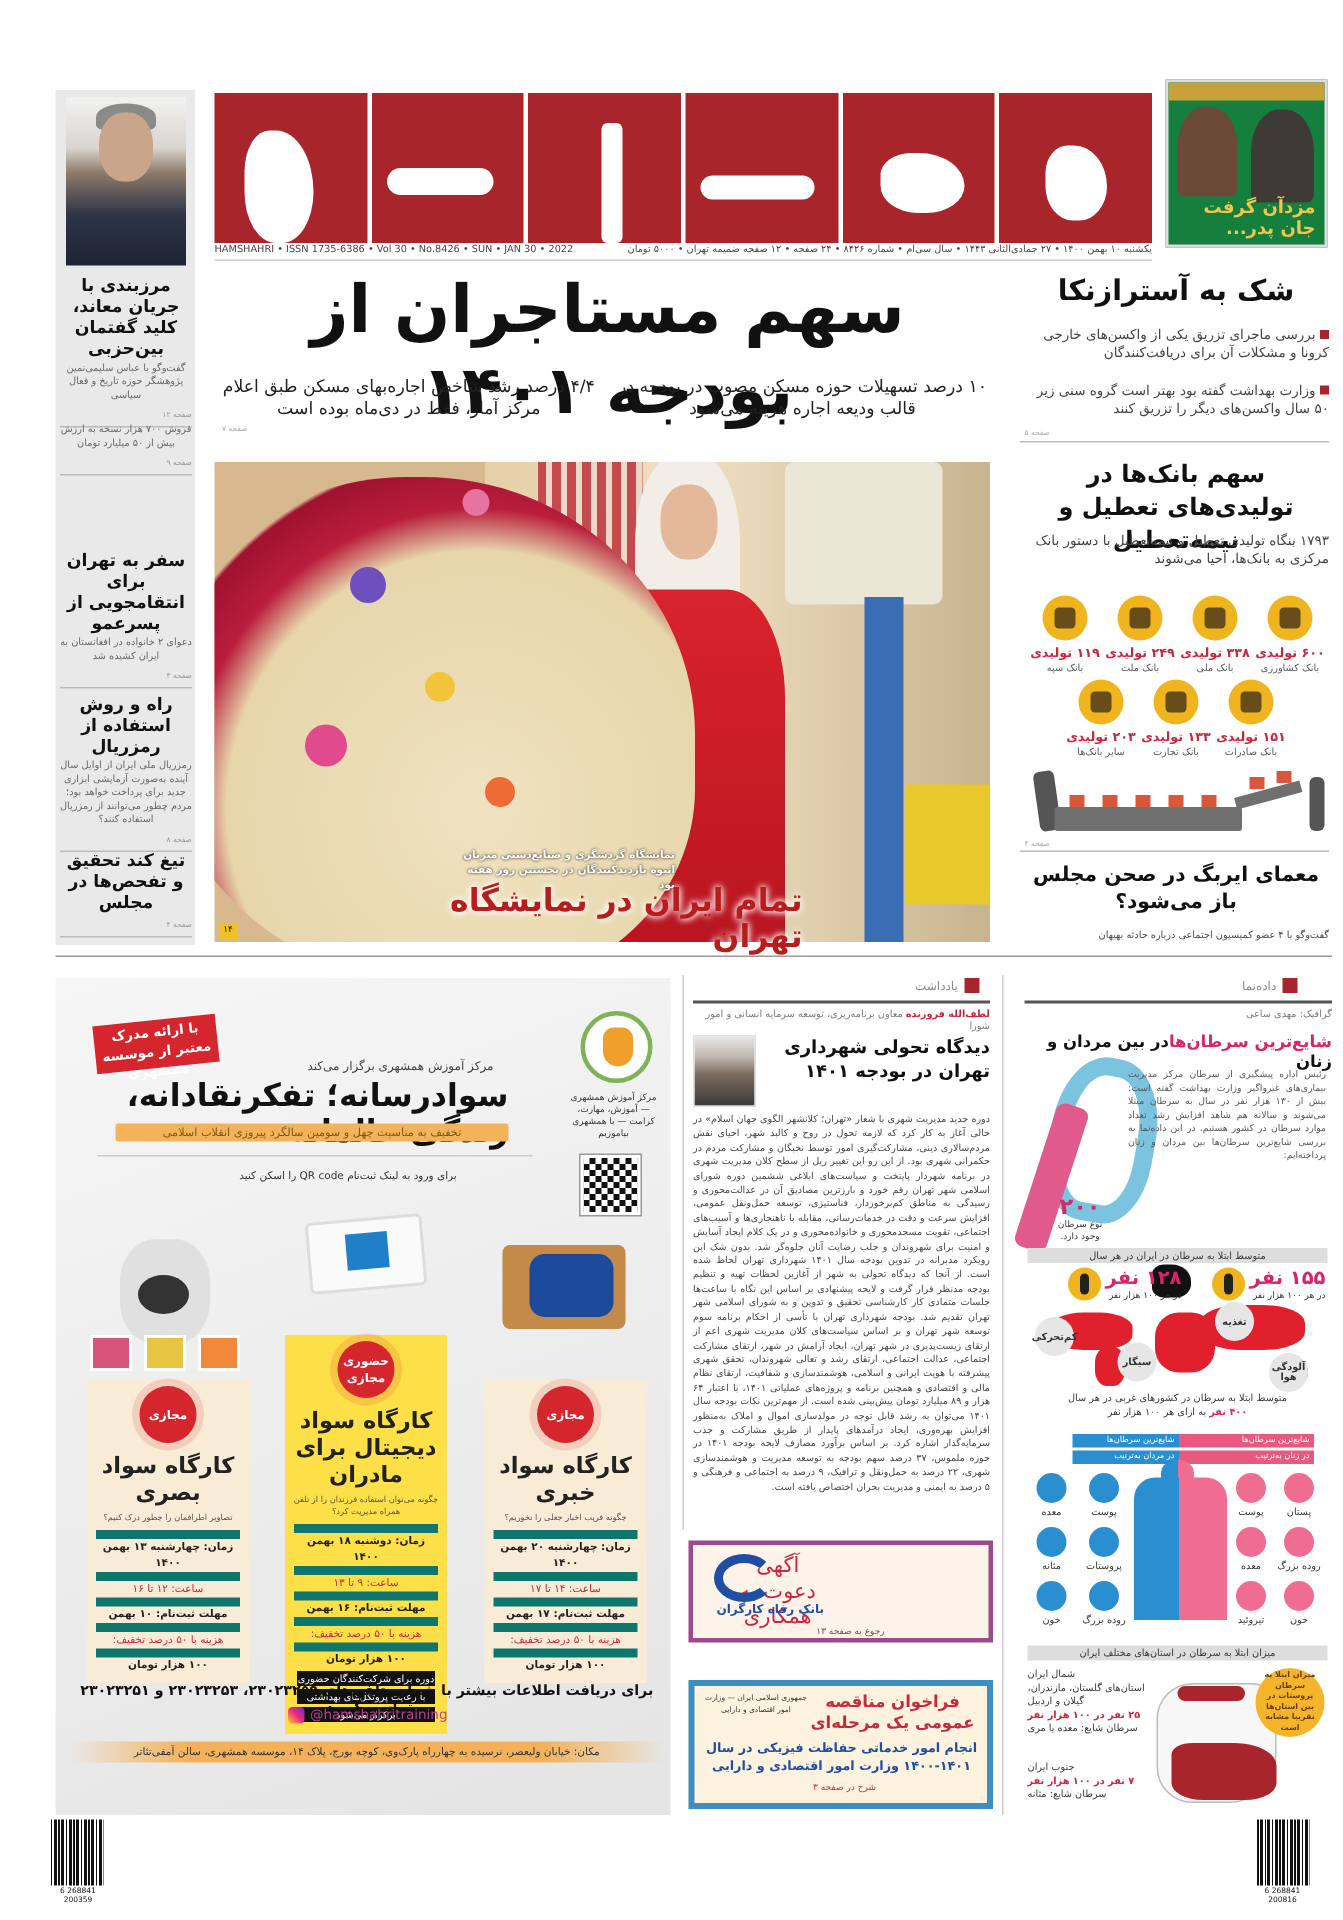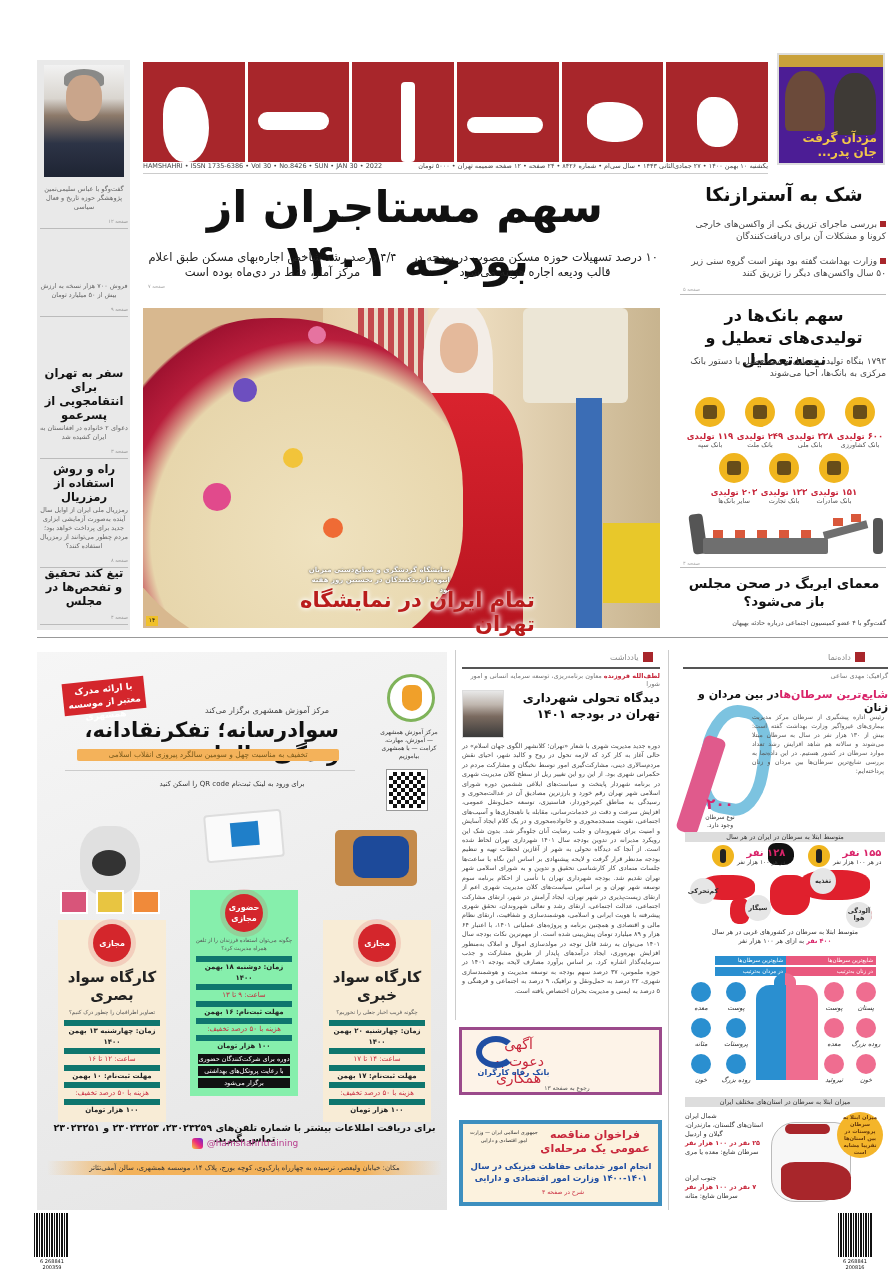--- a/index.html
+++ b/index.html
@@ -26,21 +26,21 @@
   #left-col { left: 37px; top: 60px; width: 93px; height: 570px; background: #e9e9e9; }
   #left-photo { left: 44px; top: 65px; width: 80px; height: 112px; background: linear-gradient(180deg,#f2f2f2 0%, #d9d5cf 30%, #8d7a6a 45%, #2d3446 70%, #1e2433 100%); }
   #left-photo .face { position: absolute; left: 22px; top: 10px; width: 36px; height: 46px; border-radius: 45%; background: #c9a58b; }
   #left-photo .hair { position: absolute; left: 20px; top: 4px; width: 40px; height: 18px; border-radius: 50% 50% 20% 20%; background: #8a8a88; }
   .lc-item { position: absolute; left: 40px; width: 88px; text-align: center; }
   .lc-item .h { font-size: 11.5px; font-weight: bold; line-height: 14px; color: #111; }
   .lc-item .s { font-size: 6.5px; color: #666; line-height: 9px; margin-top: 2px; }
   .lc-item .p { font-size: 5px; color: #999; text-align: right; margin-top: 6px; border-bottom: 1px solid #bbb; padding-bottom: 4px; }
 
   
-  #mini-cover { left: 777px; top: 53px; width: 108px; height: 112px; background: #4c1d95; border: 2px solid #ddd; overflow: hidden; }
+  #mini-cover { left: 777px; top: 53px; width: 108px; height: 112px; background: #15803d; border: 2px solid #ddd; overflow: hidden; }
   #mini-cover .top { position: absolute; left: 0; top: 0; width: 100%; height: 12px; background: #c9a13b; }
   #mini-cover .p1 { position: absolute; left: 6px; top: 16px; width: 40px; height: 60px; border-radius: 45% 45% 10% 10%; background: #6b4a3a; }
   #mini-cover .p2 { position: absolute; left: 55px; top: 18px; width: 42px; height: 62px; border-radius: 45% 45% 10% 10%; background: #3e3a36; }
   #mini-cover .t { position: absolute; right: 6px; top: 76px; width: 90px; font-size: 12px; font-weight: bold; color: #f1c64a; text-align: right; line-height: 14px; }
 
   
   #main-head { left: 145px; top: 180px; width: 520px; font-size: 44px; font-weight: bold; text-align: center; line-height: 54px; color: #111; }
   #main-sub1 { left: 405px; top: 250px; width: 260px; font-size: 11.5px; text-align: center; line-height: 15px; color: #222; }
   #main-sub2 { left: 145px; top: 250px; width: 255px; font-size: 11.5px; text-align: center; line-height: 15px; color: #222; }
   #main-page { left: 148px; top: 283px; font-size: 5px; color: #aaa; }
@@ -91,21 +91,21 @@
   #ad-edu .logo { position: absolute; right: 12px; top: 22px; width: 48px; height: 48px; border-radius: 50%; border: 3px solid #7fb35a; background: #fff; }
   #ad-edu .logo::after { content: ""; position: absolute; left: 12px; top: 8px; width: 20px; height: 26px; background: #f0a02a; border-radius: 10px 10px 14px 14px; }
   #ad-edu .logo-text { position: absolute; right: 8px; top: 76px; width: 60px; font-size: 6px; color: #333; text-align: center; line-height: 8px; }
   #ad-edu .qr { position: absolute; right: 20px; top: 118px; width: 40px; height: 40px; background: repeating-conic-gradient(#111 0 25%, #fff 0 50%) 0 0/8px 8px; border: 2px solid #fff; outline: 1px solid #999; }
   #ad-edu .reg1 { position: absolute; right: 90px; top: 128px; width: 250px; font-size: 7px; color: #333; text-align: center; }
   #ad-edu .reg2 { position: absolute; right: 70px; top: 140px; width: 290px; font-size: 6.5px; color: #c79a2a; text-align: center; line-height: 10px; }
   #ad-edu .divider { position: absolute; right: 92px; top: 118px; width: 290px; height: 1px; background: #ccc; }
 
   .ws { position: absolute; width: 108px; text-align: center; }
   .ws .card { width: 100%; background: #f8ecd6; padding: 4px 0 6px; }
-  .ws.mid .card { background: #86efac; }
+  .ws.mid .card { background: #fde047; }
   .ws .badge { width: 38px; height: 38px; border-radius: 50%; background: #d4262c; color: #fff; font-size: 8px; font-weight: bold; line-height: 11px; display: flex; align-items: center; justify-content: center; margin: 0 auto; box-shadow: 0 0 0 5px rgba(212,38,44,.15); }
   .ws .t1 { font-size: 15px; font-weight: bold; color: #222; line-height: 18px; margin-top: 6px; }
   .ws .q { font-size: 5.5px; color: #555; margin: 4px 0; line-height: 8px; }
   .ws .row { font-size: 7px; line-height: 11px; border-top: 6px solid #0f766e; margin: 0 6px; color: #222; }
   .ws .row.red { color: #c8283c; }
   .ws .row.b { font-weight: bold; }
   .ws .note { font-size: 6.5px; color: #fff; background: #111; margin: 2px 8px; padding: 1px 0; }
   .ws .illu { height: 100px; position: relative; }
   .ws .tv { position: absolute; left: 12px; top: 10px; width: 82px; height: 56px; background: #c48a4a; border-radius: 5px; }
   .ws .tv::after { content: ""; position: absolute; left: 18px; top: 6px; width: 56px; height: 42px; border-radius: 10px; background: #1d4a9a; }
@@ -147,34 +147,34 @@
   #info-title .hl { color: #d9246a; }
   #info-body { left: 752px; top: 712px; width: 132px; font-size: 6.2px; line-height: 9px; color: #555; text-align: justify; }
   #ribbon-blue { left: 700px; top: 705px; width: 70px; height: 110px; border: 12px solid #7cc3e0; border-radius: 45% 45% 40% 40%; transform: rotate(10deg); }
   #ribbon-pink { left: 690px; top: 735px; width: 22px; height: 100px; background: #e05a8c; transform: rotate(18deg); border-radius: 6px; }
   #info-200 { left: 700px; top: 795px; width: 40px; font-size: 15px; font-weight: bold; color: #d9246a; text-align: center; }
   #info-200-lbl { left: 700px; top: 813px; width: 40px; font-size: 6px; color: #333; text-align: center; line-height: 8px; }
   .info-band { position: absolute; left: 685px; width: 200px; height: 10px; background: #ddd; font-size: 6.5px; color: #333; text-align: center; line-height: 10px; }
   .stat { position: absolute; display: flex; align-items: center; gap: 3px; }
   .stat .ic { width: 22px; height: 22px; border-radius: 50%; background: #f0b51e; position: relative; }
   .stat .ic::after { content: ""; position: absolute; left: 8px; top: 4px; width: 6px; height: 14px; background: #222; border-radius: 3px; }
-  .stat .n { font-size: 10px; font-weight: bold; color: #d9246a; text-align: right; }
+  .stat .n { font-size: 13px; font-weight: bold; color: #d9246a; text-align: right; }
   .stat .u { font-size: 6px; color: #333; }
   #iran-mini { left: 768px; top: 843px; width: 26px; height: 22px; background: #111; border-radius: 30% 50% 40% 30%; }
   #world-map { left: 690px; top: 870px; width: 190px; height: 55px; }
   #world-map .cont { position: absolute; background: #e0202d; border-radius: 40%; }
   .bubble { position: absolute; width: 26px; height: 26px; border-radius: 50%; background: #e6e6e6; font-size: 6.5px; font-weight: bold; color: #333; display: flex; align-items: center; justify-content: center; text-align: center; line-height: 7px; }
   #west-stat { left: 685px; top: 928px; width: 200px; font-size: 6.5px; color: #333; text-align: center; line-height: 9px; }
   #west-stat .n { color: #d9246a; font-weight: bold; }
   .tag-w { position: absolute; left: 786px; width: 90px; height: 9px; background: #e9587e; color: #fff; font-size: 5.5px; text-align: right; padding-right: 3px; line-height: 9px; }
   .tag-m { position: absolute; left: 715px; width: 71px; height: 9px; background: #2a8fd0; color: #fff; font-size: 5.5px; text-align: right; padding-right: 3px; line-height: 9px; }
   #body-man { left: 756px; top: 985px; width: 30px; height: 95px; background: #2a8fd0; border-radius: 14px 0 0 0; }
   #body-woman { left: 786px; top: 985px; width: 32px; height: 95px; background: #ef6d90; border-radius: 0 14px 0 0; }
   #body-head { left: 774px; top: 973px; width: 22px; height: 18px; border-radius: 50% 50% 0 0; background: linear-gradient(90deg,#2a8fd0 50%,#ef6d90 50%); }
-  .organ { position: absolute; width: 36px; text-align: center; font-style: italic; }
+  .organ { position: absolute; width: 36px; text-align: center; }
   .organ .c { width: 20px; height: 20px; border-radius: 50%; margin: 0 auto; }
   .organ .l { font-size: 6.5px; color: #333; margin-top: 2px; }
   #map-band { left: 685px; top: 1097px; width: 200px; }
   #iran-map { left: 763px; top: 1112px; width: 120px; height: 95px; }
   #iran-map .outline { position: absolute; left: 8px; top: 10px; width: 80px; height: 80px; border: 1px solid #bbb; border-radius: 30% 20% 40% 30%; background: #f7f7f7; }
   #iran-map .north { position: absolute; left: 22px; top: 12px; width: 45px; height: 10px; background: #a8262b; border-radius: 6px; }
   #iran-map .south { position: absolute; left: 18px; top: 50px; width: 70px; height: 38px; background: #a8262b; border-radius: 20% 40% 30% 30%; }
   #iran-map .callout { position: absolute; left: 74px; top: 0px; width: 46px; height: 46px; border-radius: 50%; background: #f4b52a; font-size: 5.3px; font-weight: bold; color: #6a3b0a; display: flex; align-items: center; justify-content: center; text-align: center; line-height: 7px; padding: 3px; }
   .region { position: absolute; left: 685px; width: 80px; font-size: 6.5px; color: #333; text-align: left; line-height: 9px; direction: rtl; }
   .region .n { color: #c8283c; font-weight: bold; }
@@ -209,20 +209,21 @@
   <div class="p2"></div>
   <div class="t">مزدآن گرفت جان پدر...</div>
 </div>
 
 <div id="left-col" class="abs"></div>
 <div id="left-photo" class="abs">
   <div class="hair"></div>
   <div class="face"></div>
 </div>
 <div class="lc-item" style="top:183px">
+  <div class="h">مرزبندی با جریان معاند، کلید گفتمان بین‌حزبی</div>
   <div class="s">گفت‌وگو با عباس سلیمی‌نمین پژوهشگر حوزه تاریخ و فعال سیاسی</div>
   <div class="p">صفحه ۱۲</div>
 </div>
 <div class="lc-item" style="top:280px">
   <div class="s">فروش ۷۰۰ هزار نسخه به ارزش بیش از ۵۰ میلیارد تومان</div>
   <div class="p">صفحه ۹</div>
 </div>
 <div class="lc-item" style="top:366px">
   <div class="h">سفر به تهران برای انتقامجویی از پسرعمو</div>
   <div class="s">دعوای ۲ خانواده در افغانستان به ایران کشیده شد</div>
@@ -356,20 +357,21 @@
     <div class="row b">۱۰۰ هزار تومان</div>
   </div>
 </div>
 
 <div class="ws mid" style="left:190px;top:812px">
   <div class="illu" style="height:78px">
     <div class="tablet"></div>
   </div>
   <div class="card">
     <div class="badge">حضوری مجازی</div>
+    <div class="t1">کارگاه سواد دیجیتال برای مادران</div>
     <div class="q">چگونه می‌توان استفاده فرزندان را از تلفن همراه مدیریت کرد؟</div>
     <div class="row b">زمان: دوشنبه ۱۸ بهمن ۱۴۰۰</div>
     <div class="row red">ساعت: ۹ تا ۱۳</div>
     <div class="row b">مهلت ثبت‌نام: ۱۶ بهمن</div>
     <div class="row red">هزینه با ۵۰ درصد تخفیف:</div>
     <div class="row b">۱۰۰ هزار تومان</div>
     <div class="note">دوره برای شرکت‌کنندگان حضوری</div>
     <div class="note">با رعایت پروتکل‌های بهداشتی</div>
     <div class="note">برگزار می‌شود</div>
   </div>

